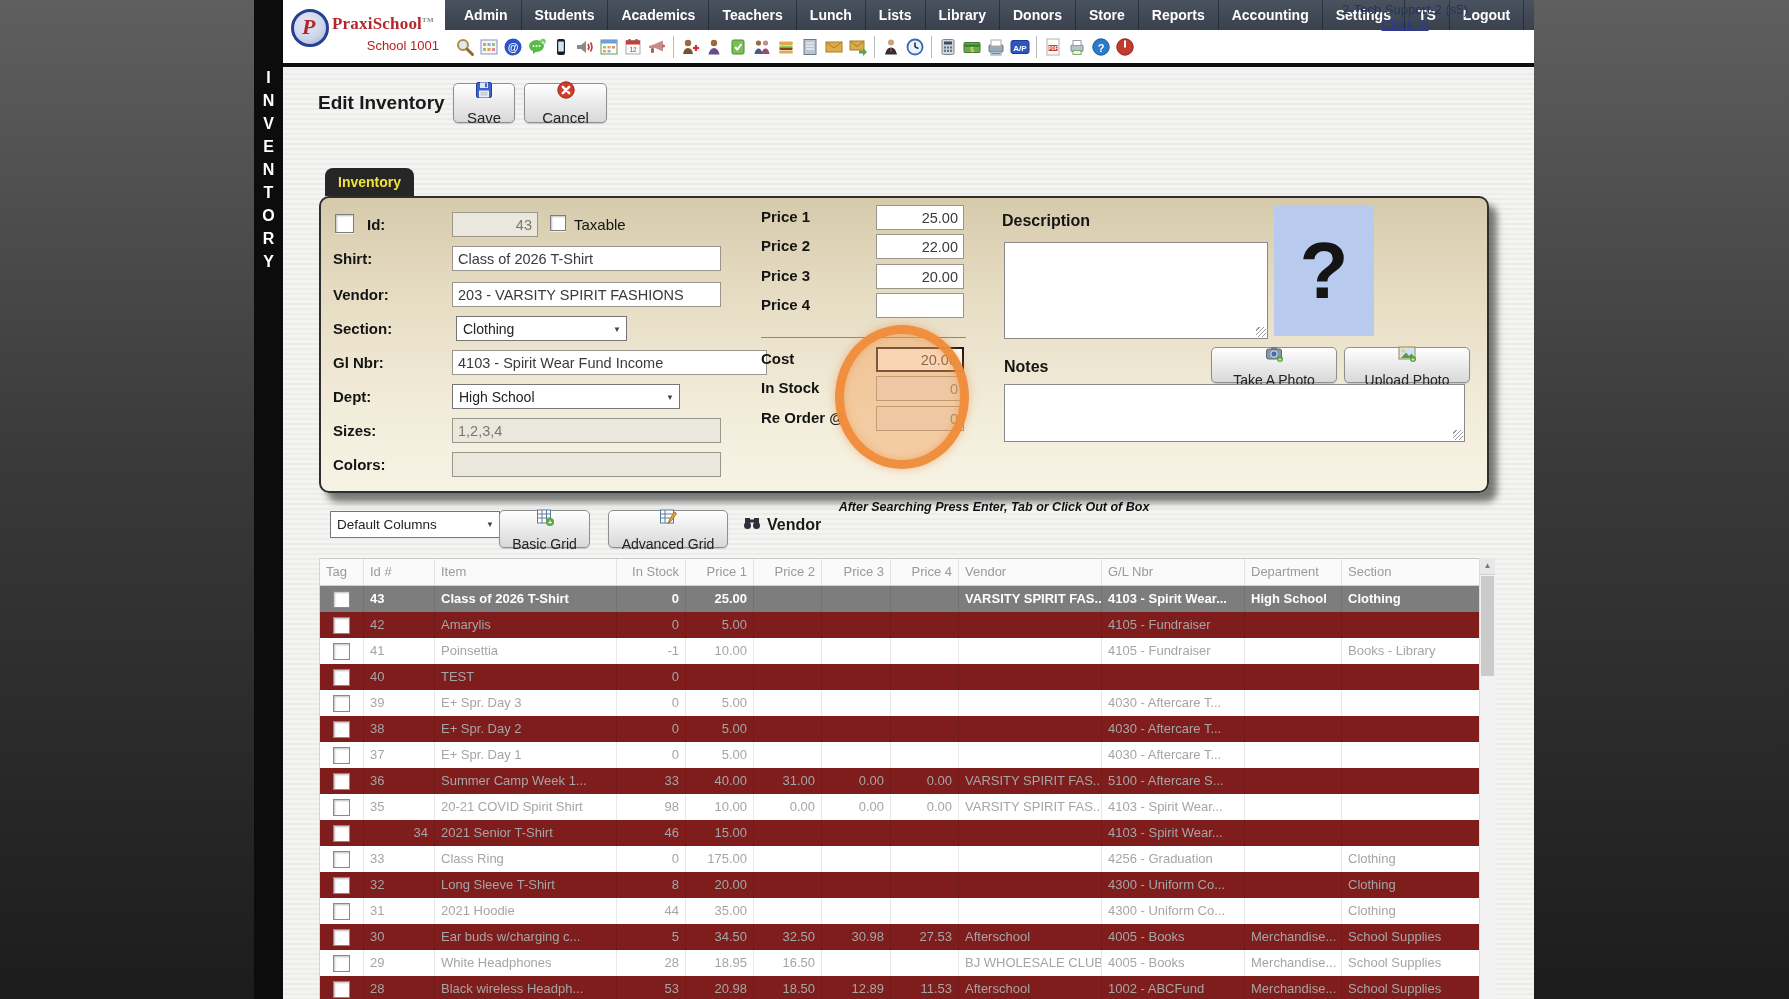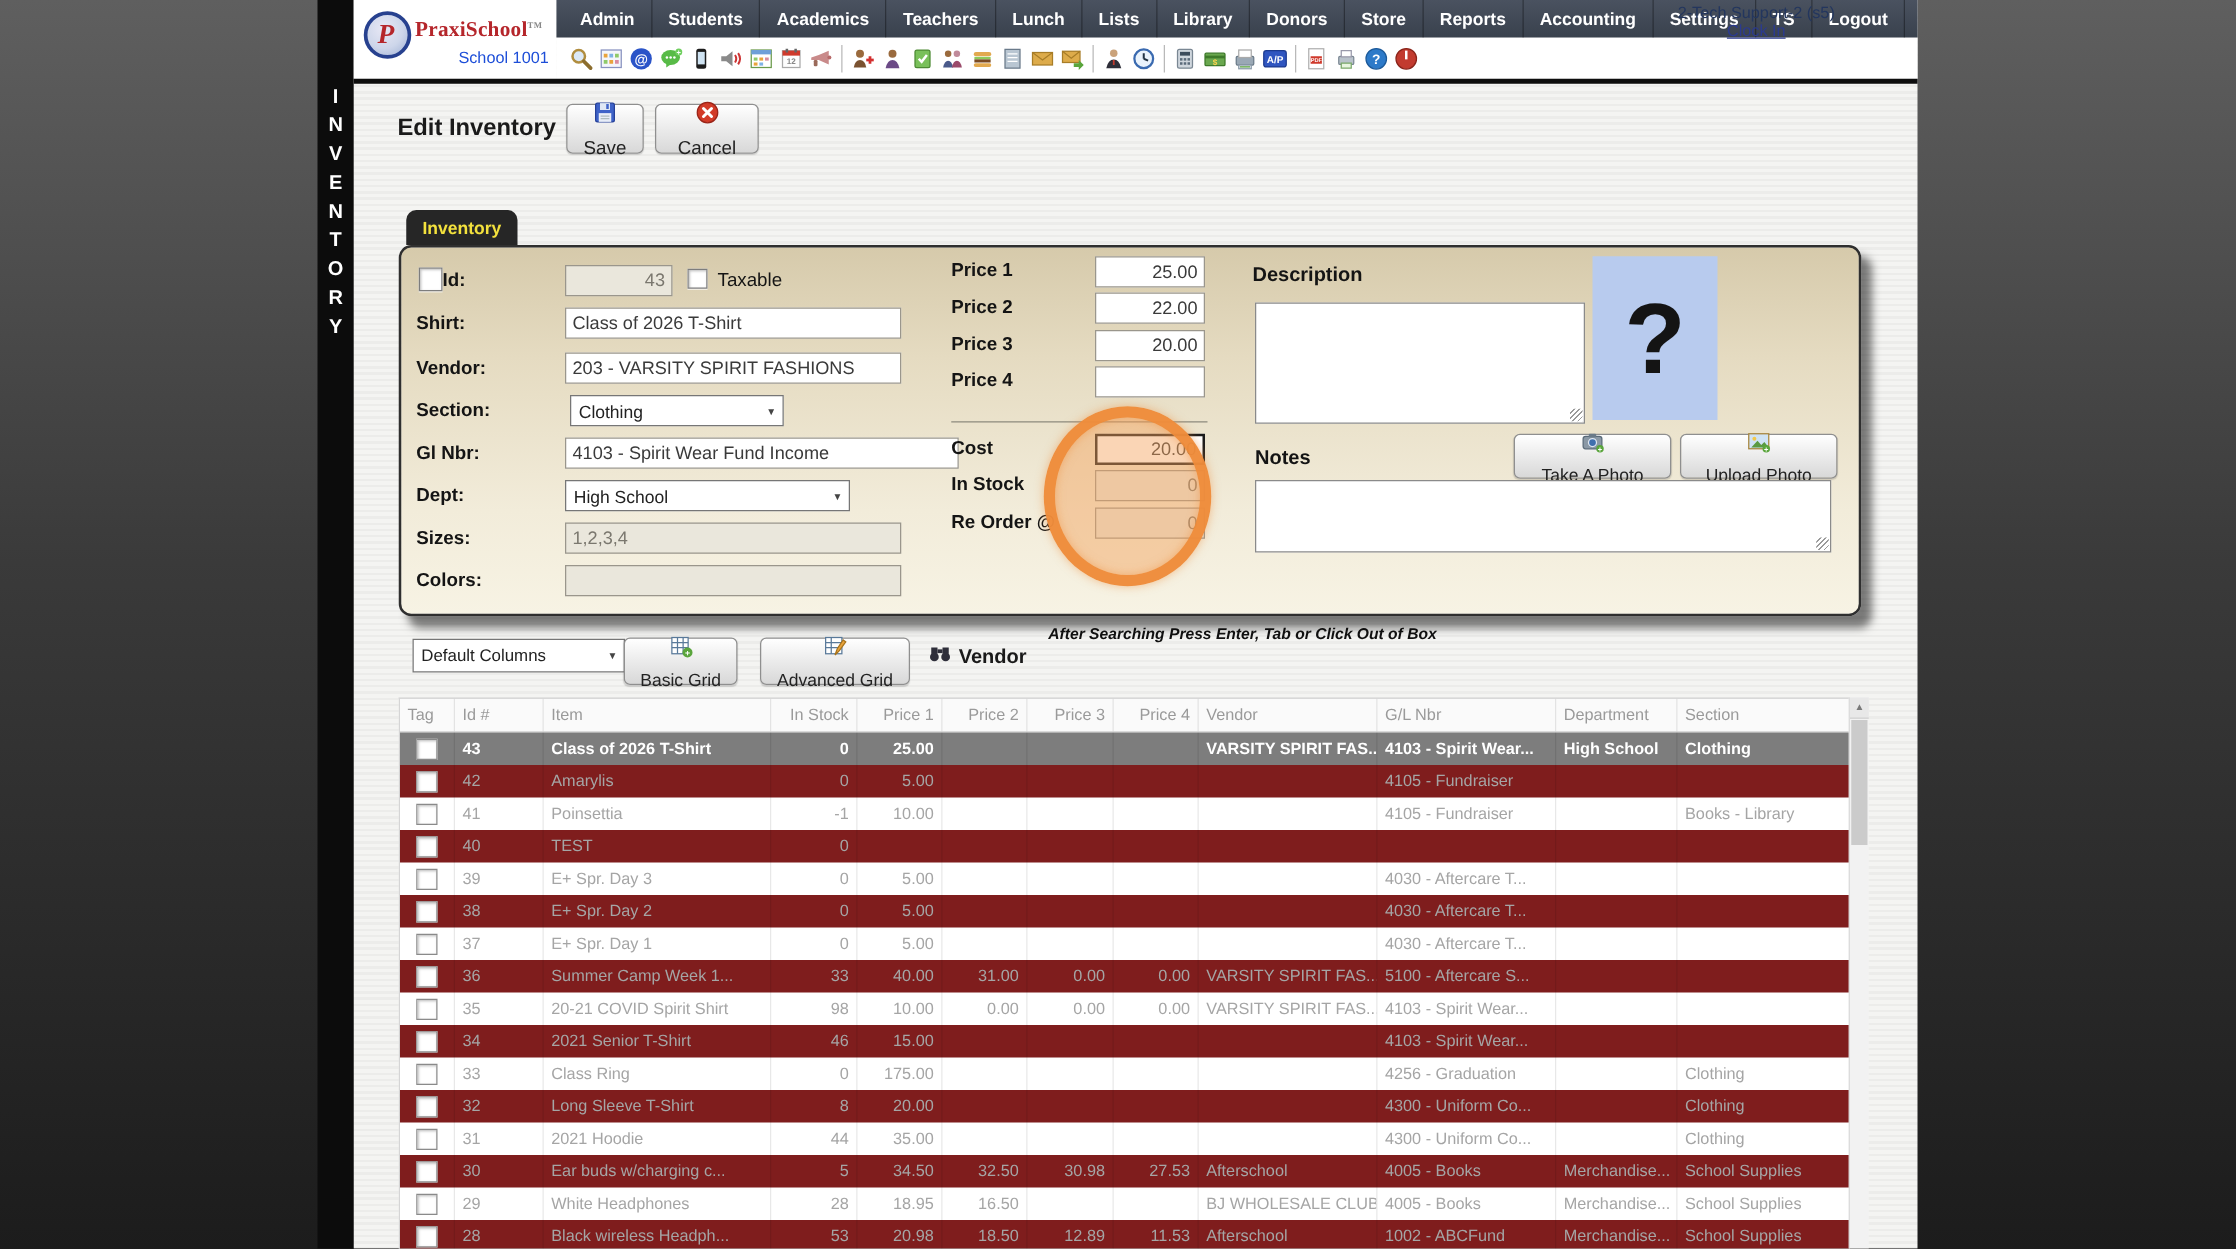--- a/index.html
+++ b/index.html
@@ -16,21 +16,21 @@
   
   .logo-box{position:absolute;left:0;top:0;width:162px;height:63px;background:#fff;z-index:3;}
   .logo-circle{position:absolute;left:8px;top:9px;width:38px;height:38px;border-radius:50%;
        background:radial-gradient(circle at 40% 35%,#e8e8f5 0%,#cdd6ea 55%,#9fb0d5 100%);
        border:3px solid #27418f;box-sizing:border-box;}
   .logo-circle .pg{position:absolute;left:8px;top:2px;font-size:22px;font-weight:bold;font-style:italic;
        color:#b5262b;font-family:"Liberation Serif",serif;}
   .brand-word{position:absolute;left:49px;top:14px;font-weight:bold;font-size:17px;color:#b5262b;
        font-family:"Liberation Serif",serif;letter-spacing:.2px;white-space:nowrap;}
   .brand-word sup{font-size:7px;color:#888;}
-  .brand-school{position:absolute;right:6px;top:38px;font-size:13px;color:#1d4ed8;}
+  .brand-school{position:absolute;right:6px;top:38px;font-size:13px;color:#b91c1c;}
   .navbar{position:absolute;left:162px;right:0;top:0;height:30px;
        background:linear-gradient(#4a5260,#39414d);display:flex;align-items:stretch;z-index:2;}
   .nav-item{display:flex;align-items:center;padding:0 13px;color:#fff;font-weight:bold;font-size:14px;
        border-right:1px solid rgba(0,0,0,.35);cursor:pointer;white-space:nowrap;}
   .nav-item:first-child{margin-left:6px;}
   .iconbar{position:absolute;left:162px;right:0;top:30px;height:33px;background:#fff;
        display:flex;align-items:center;padding-left:8px;box-sizing:border-box;}
   .tb-icon{width:24px;height:22px;display:flex;align-items:center;justify-content:center;cursor:pointer;}
   .tb-sep{width:1px;height:22px;background:#b9b9b9;margin:0 4px;}
   .user-info{position:absolute;right:49px;top:2px;width:160px;text-align:center;z-index:2;}
@@ -385,21 +385,21 @@
             <circle cx="10" cy="10" r="8.2" fill="#d23b28" stroke="#9a2418"></circle>
             <path d="M6.8 6.8 L13.2 13.2 M13.2 6.8 L6.8 13.2" stroke="#fff" stroke-width="2.4" stroke-linecap="round"></path>
           </svg></span>
       <span>Cancel</span>
     </button>
 
     <div class="inv-tab">Inventory</div>
     <div class="panel">
 
       <span class="cb" style="left:14px;top:16px;width:19px;height:19px;"></span>
-      <div class="flabel" style="left:33px;top:18px;">Id:</div>
+      <div class="flabel" style="left:46px;top:18px;">Id:</div>
       <input class="tin ro num" style="left: 131px; top: 14px; width: 86px;" value="43">
       <span class="cb" style="left:229px;top:17px;width:16px;height:16px;"></span>
       <div class="flabel" style="left:253px;top:18px;font-weight:normal;">Taxable</div>
 
       <div class="flabel" style="left:12px;top:52px;">Shirt:</div>
       <input class="tin" style="left: 131px; top: 48px; width: 269px;" value="Class of 2026 T-Shirt">
 
       <div class="flabel" style="left:12px;top:88px;">Vendor:</div>
       <input class="tin" style="left: 131px; top: 84px; width: 269px;" value="203 - VARSITY SPIRIT FASHIONS">
 
@@ -662,21 +662,21 @@
           <div class="gc r" style="width: 68px;">0.00</div>
           <div class="gc" style="width: 143px;">VARSITY SPIRIT FAS...</div>
           <div class="gc" style="width: 143px;">4103 - Spirit Wear...</div>
           <div class="gc" style="width: 97px;"></div>
           <div class="gc" style="width: 138px;"></div>
         </div>
         <div class="grow alt">
           <div class="gc c" style="width: 44px;">
             <span class="gcb"></span>
           </div>
-          <div class="gc" style="width: 71px;">34</div>
+          <div class="gc" style="width: 71px; text-align: right;">34</div>
           <div class="gc" style="width: 182px;">2021 Senior T-Shirt</div>
           <div class="gc r" style="width: 69px;">46</div>
           <div class="gc r" style="width: 68px;">15.00</div>
           <div class="gc r" style="width: 68px;"></div>
           <div class="gc r" style="width: 69px;"></div>
           <div class="gc r" style="width: 68px;"></div>
           <div class="gc" style="width: 143px;"></div>
           <div class="gc" style="width: 143px;">4103 - Spirit Wear...</div>
           <div class="gc" style="width: 97px;"></div>
           <div class="gc" style="width: 138px;"></div>

